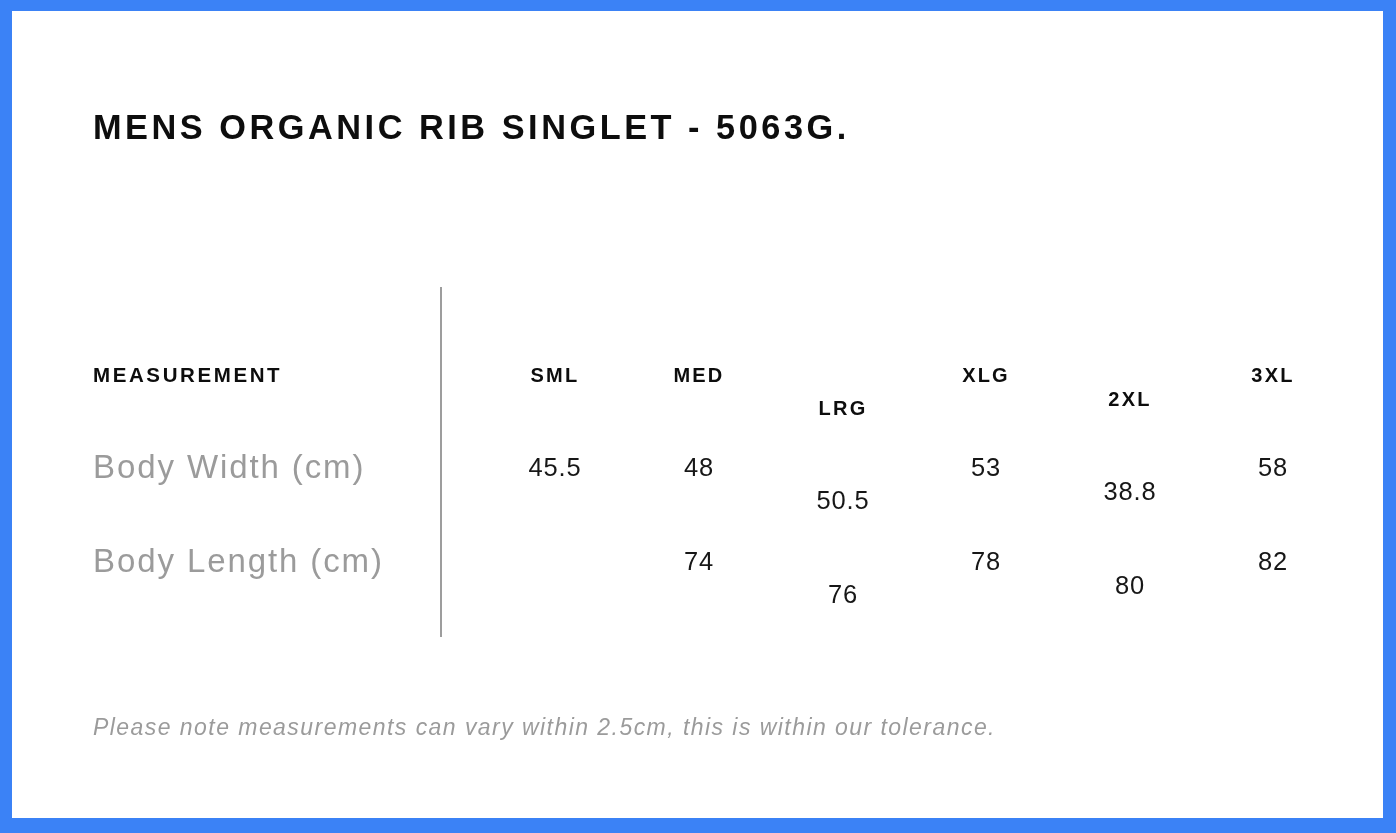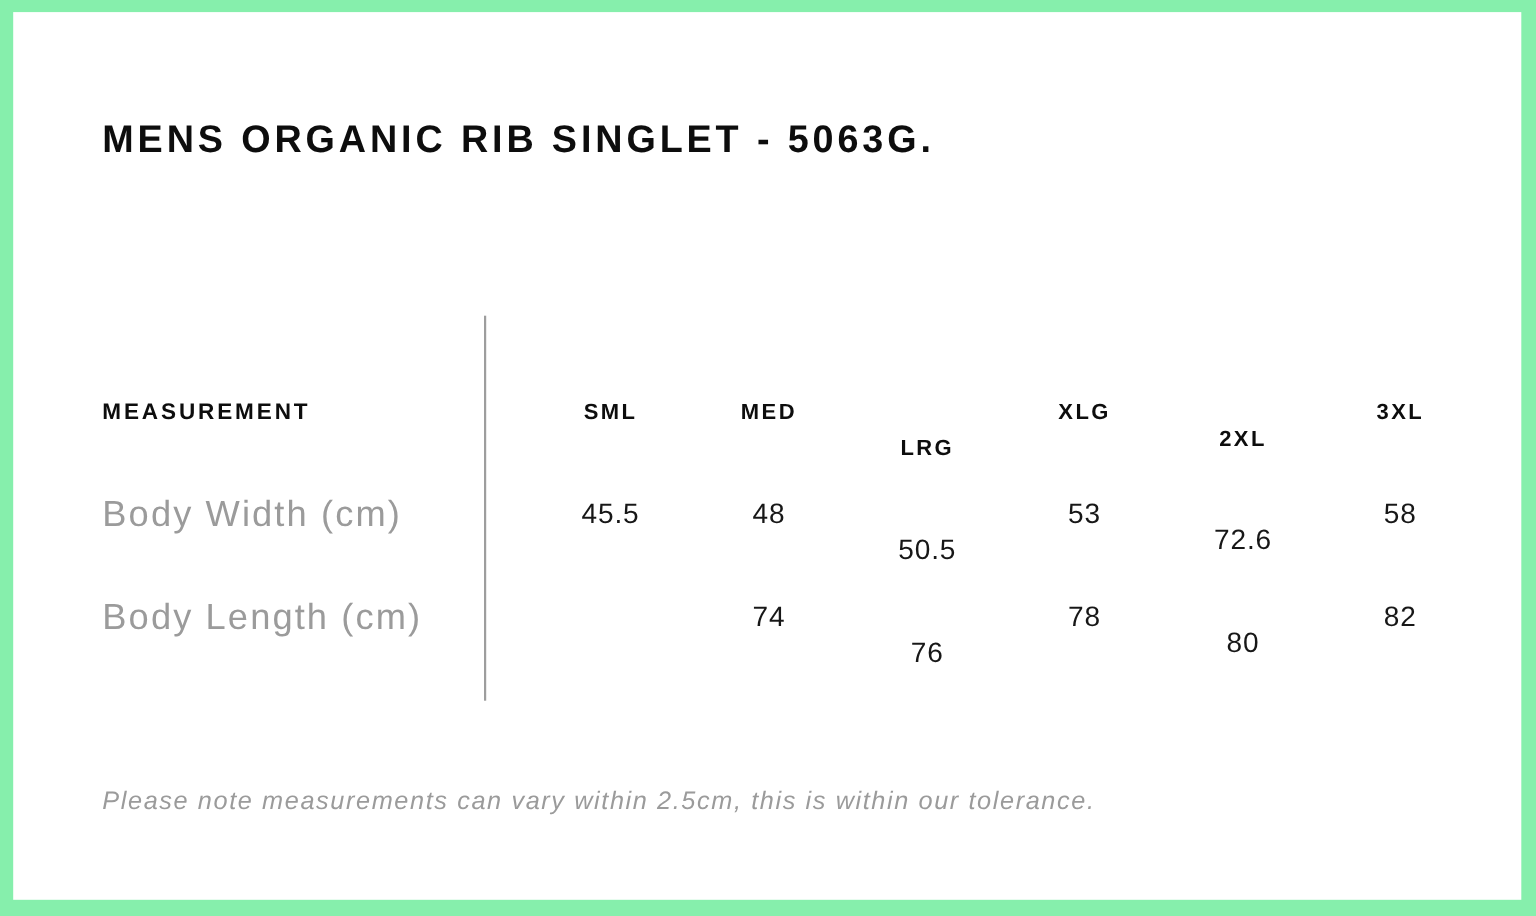--- a/index.html
+++ b/index.html
@@ -15,21 +15,21 @@
     font-family: "Liberation Sans", sans-serif;
   }
 
   
   .frame {
     position: absolute;
     left: 0;
     top: 0;
     width: 1396px;
     height: 833px;
-    background: #86efac;
+    background: #3b82f6;
     box-sizing: border-box;
   }
   .canvas {
     position: absolute;
     left: 12px;
     top: 11px;
     width: 1371px;
     height: 807px;
     background: #ffffff;
     box-sizing: border-box;
@@ -167,21 +167,21 @@
         <div class="cell c4">2XL</div>
         <div class="cell c5">3XL</div>
       </div>
 
       <div class="row row-0">
         <div class="row-label">Body Width (cm)</div>
         <div class="cell c0">45.5</div>
         <div class="cell c1">48</div>
         <div class="cell c2">50.5</div>
         <div class="cell c3">53</div>
-        <div class="cell c4">72.6</div>
+        <div class="cell c4">38.8</div>
         <div class="cell c5">58</div>
       </div>
 
       <div class="row row-1">
         <div class="row-label">Body Length (cm)</div>
         <div class="cell c1">74</div>
         <div class="cell c2">76</div>
         <div class="cell c3">78</div>
         <div class="cell c4">80</div>
         <div class="cell c5">82</div>

